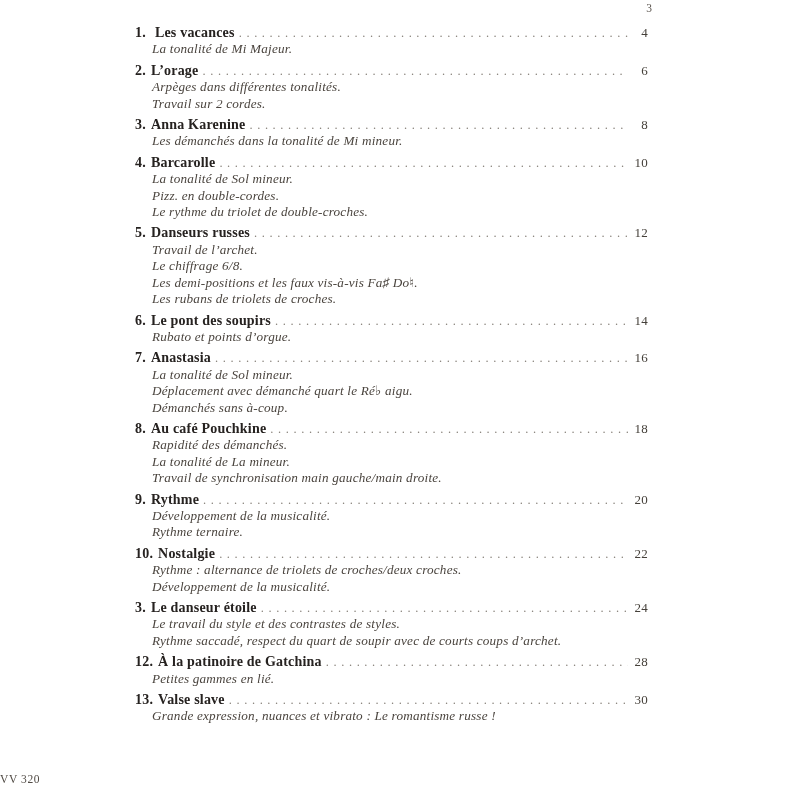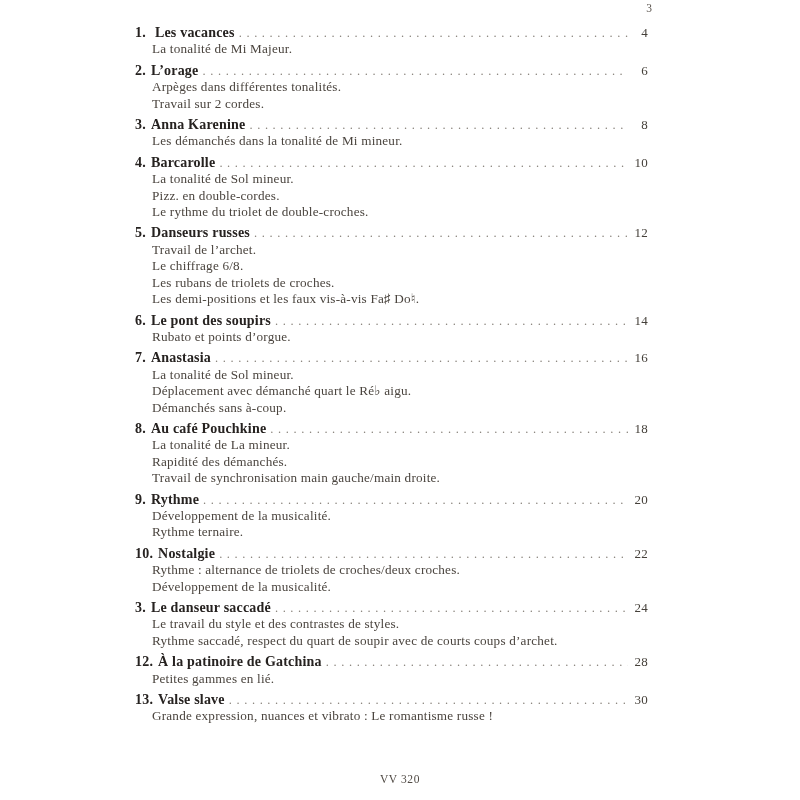--- a/index.html
+++ b/index.html
@@ -63,27 +63,27 @@
     min-width: 17px;
     text-align: right;
   }
   .detail {
     padding-left: 17px;
     line-height: 16.4px;
     font-size: 13.2px;
     letter-spacing: 0.2px;
     color: #4a443e;
     white-space: nowrap;
+    font-style: italic;
   }
   .footer {
     position: absolute;
     top: 773px;
     left: 0;
     width: 100%;
-    text-align: center;
     font-size: 11.5px;
     letter-spacing: 0.6px;
     color: #514b45;
   }
 </style>
 </head>
 <body>
 
 <div class="page-number-top">3</div>
 
@@ -134,22 +134,22 @@
 
   <div class="entry">
     <div class="title-row">
       <span class="num">5.</span>
       <span class="title">Danseurs russes</span>
       <span class="dots"></span>
       <span class="pg">12</span>
     </div>
   <div class="detail">Travail de l’archet.</div>
         <div class="detail">Le chiffrage 6/8.</div>
+        <div class="detail">Les demi-positions et les faux vis-à-vis Fa♯ Do♮.</div>
         <div class="detail">Les rubans de triolets de croches.</div>
-        <div class="detail">Les demi-positions et les faux vis-à-vis Fa♯ Do♮.</div>
       </div>
 
   <div class="entry">
     <div class="title-row">
       <span class="num">6.</span>
       <span class="title">Le pont des soupirs</span>
       <span class="dots"></span>
       <span class="pg">14</span>
     </div>
   <div class="detail">Rubato et points d’orgue.</div>
@@ -167,22 +167,22 @@
         <div class="detail">Démanchés sans à-coup.</div>
       </div>
 
   <div class="entry">
     <div class="title-row">
       <span class="num">8.</span>
       <span class="title">Au café Pouchkine</span>
       <span class="dots"></span>
       <span class="pg">18</span>
     </div>
-  <div class="detail">La tonalité de La mineur.</div>
-        <div class="detail">Rapidité des démanchés.</div>
+  <div class="detail">Rapidité des démanchés.</div>
+        <div class="detail">La tonalité de La mineur.</div>
         <div class="detail">Travail de synchronisation main gauche/main droite.</div>
       </div>
 
   <div class="entry">
     <div class="title-row">
       <span class="num">9.</span>
       <span class="title">Rythme</span>
       <span class="dots"></span>
       <span class="pg">20</span>
     </div>
@@ -197,21 +197,21 @@
       <span class="dots"></span>
       <span class="pg">22</span>
     </div>
   <div class="detail">Rythme : alternance de triolets de croches/deux croches.</div>
         <div class="detail">Développement de la musicalité.</div>
       </div>
 
   <div class="entry">
     <div class="title-row">
       <span class="num">3.</span>
-      <span class="title">Le danseur saccadé</span>
+      <span class="title">Le danseur étoile</span>
       <span class="dots"></span>
       <span class="pg">24</span>
     </div>
   <div class="detail">Le travail du style et des contrastes de styles.</div>
         <div class="detail">Rythme saccadé, respect du quart de soupir avec de courts coups d’archet.</div>
       </div>
 
   <div class="entry">
     <div class="title-row">
       <span class="num">12.</span>

